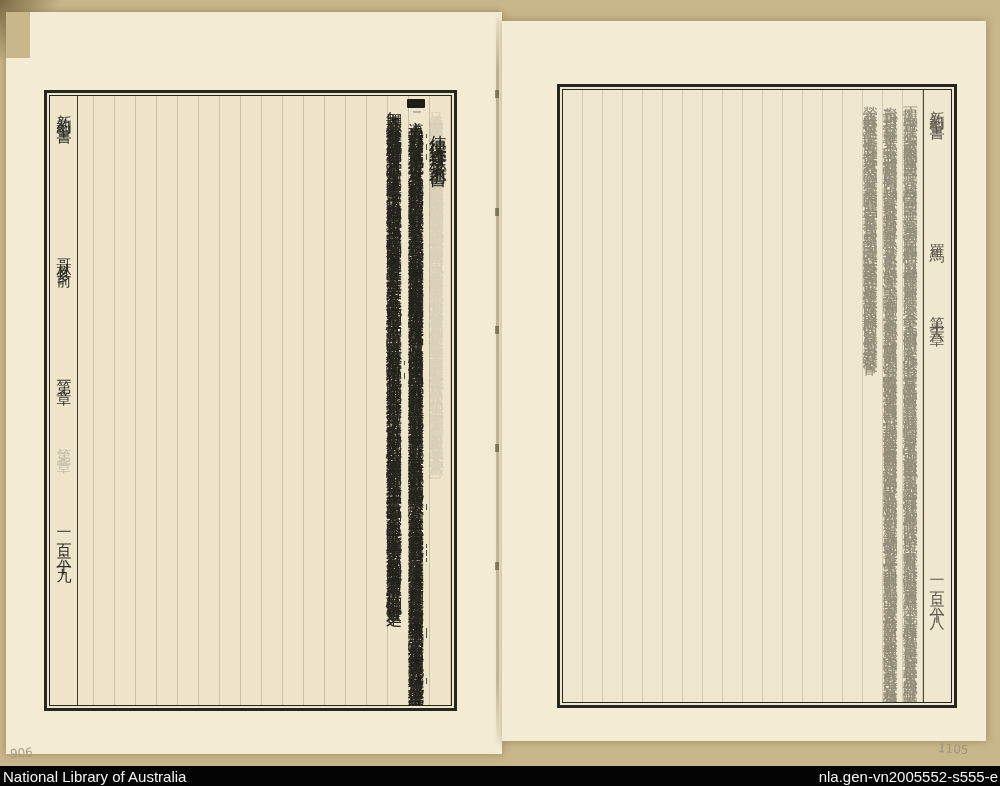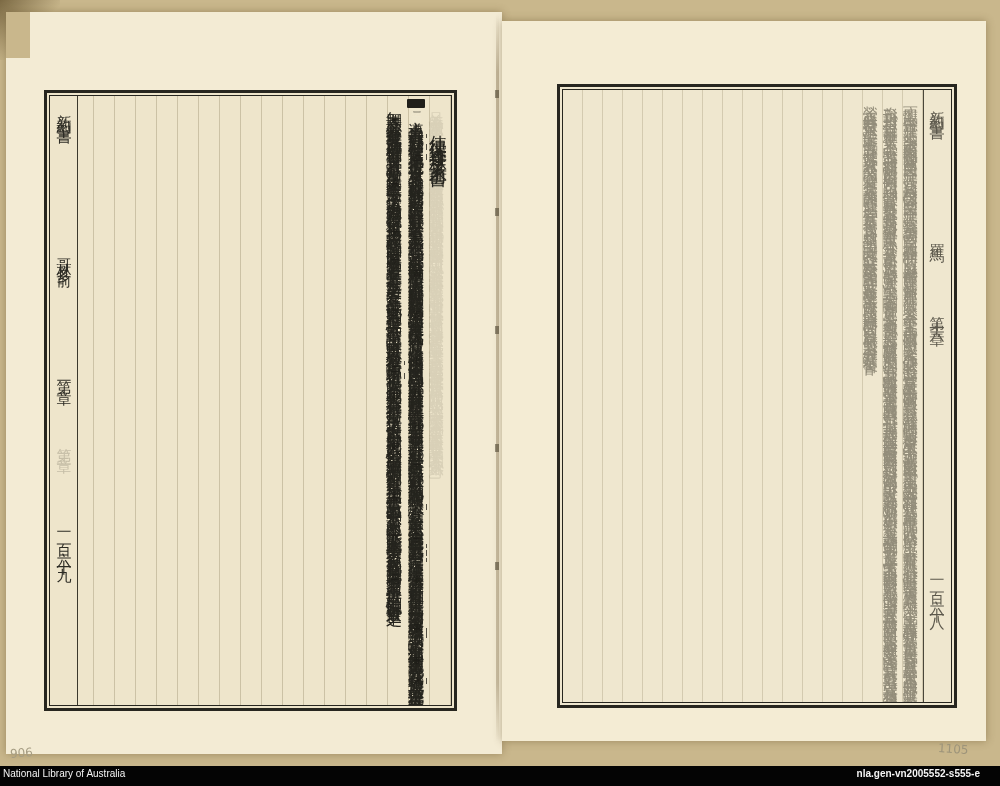--- a/index.html
+++ b/index.html
@@ -44,23 +44,23 @@
          font-size:15px;line-height:21px;letter-spacing:2px;color:#6f6a58;opacity:.16;padding:4px;}
   .rp-body{position:absolute;inset:0;writing-mode:vertical-lr;transform:scaleX(-1);
            font-size:15px;line-height:20px;letter-spacing:3px;color:#8a8472;opacity:.9;padding:4px 3px;}
   
   .pencil{position:absolute;color:#a69d83;font-size:12px;font-family:"DejaVu Sans",sans-serif;}
   .pencil-l{left:10px;top:746px;transform:rotate(-5deg);}
   .pencil-r{left:938px;top:742px;transform:rotate(4deg);color:#9d947a;}
   
   .bar{position:absolute;left:0;bottom:0;width:1000px;height:20px;background:#040404;
        font-family:"Liberation Sans","DejaVu Sans",sans-serif;}
-  .bar span{position:absolute;top:2px;font-size:10px;color:#f4f4f4;}
+  .bar span{position:absolute;top:2px;font-size:15px;color:#f4f4f4;}
   .bar .bl{left:3px;}
-  .bar .br{right:20px;font-weight:bold;}
+  .bar .br{right:2px;}
 </style>
 </head>
 <body>
 
 <div class="stage">
   <div class="corner-shade"></div>
 
   <div class="leaf leaf-left"></div>
   <div class="leaf leaf-right"></div>
   <div class="spine"></div>

